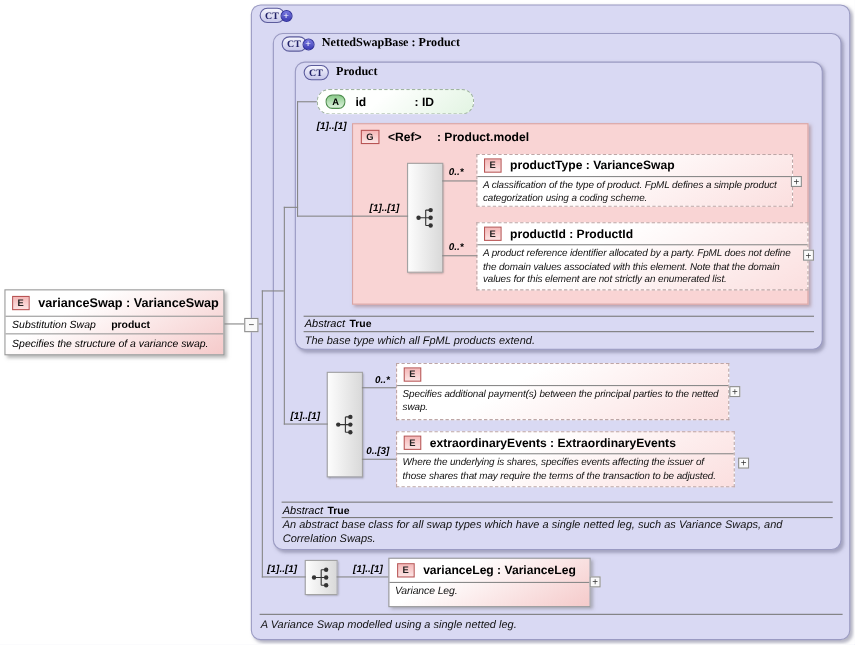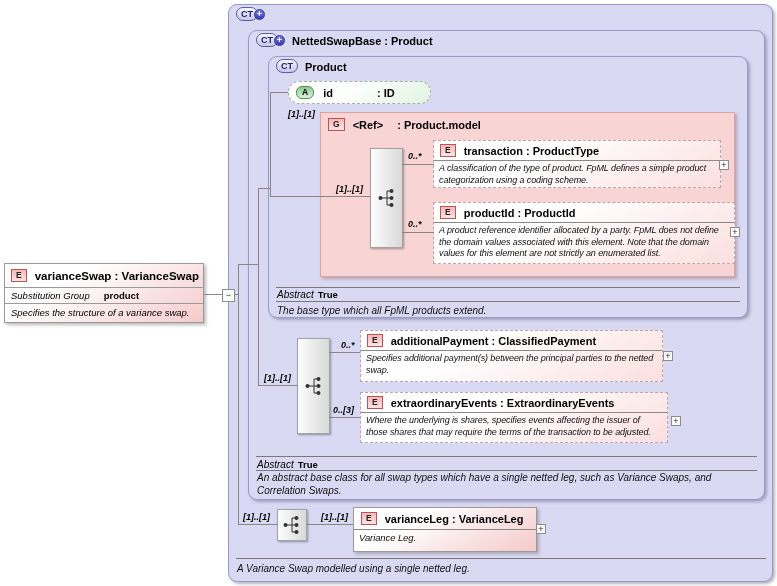--- a/index.html
+++ b/index.html
@@ -3,22 +3,22 @@
 <meta charset="utf-8">
 <style>
   * { margin:0; padding:0; box-sizing:border-box; }
   html,body { background:#ffffff; }
   body { font-family:"Liberation Sans", sans-serif; color:#000; }
   .stage { position:relative; width:777px; height:586px; background:#fff; overflow:hidden; }
 
   
   .ct-box { position:absolute; background:#d9d9f3; border:1px solid #9a9ac2; border-radius:9px;
             box-shadow:2px 2px 3px rgba(110,110,140,.5); }
-  .ct-header { position:absolute; display:flex; align-items:flex-end; gap:7px; font-weight:bold;
-               font-size:11px; white-space:nowrap; }
+  .ct-header { position:absolute; display:flex; align-items:flex-start; gap:7px; font-weight:bold;
+               font-size:11px; white-space:nowrap;font-family:Liberation Serif, serif; }
   .ct-iconwrap { display:flex; align-items:center; }
   .ct-pill { border:1px solid #5c5c9c; border-radius:7px; background:linear-gradient(#f5f5fd,#c7c7ea);
              color:#222268; font-size:9px; font-weight:bold; padding:1px 4px; line-height:10px; }
   .plus-circle { width:11px; height:11px; border-radius:50%; background:linear-gradient(#7878e0,#3c3cb4);
                  border:1px solid #32329a; color:#fff; font-size:9px; line-height:9px; text-align:center;
                  margin-left:-4px; font-weight:bold; }
 
   
   .elem-solid { position:absolute; border:1px solid #9a9a9a;
                 background:linear-gradient(150deg,#ffffff 30%,#f5caca);
@@ -120,21 +120,21 @@
       <circle cx="3.5" cy="11" r="2" fill="#333"></circle>
         <circle cx="14.5" cy="4" r="2" fill="#333"></circle>
       <circle cx="14.5" cy="11" r="2" fill="#333"></circle>
         <circle cx="14.5" cy="18" r="2" fill="#333"></circle>
     </svg>
   </div>
 
   <div class="elem-dashed" style="left:433px; top:140px; width:288px; height:48px;">
     <div class="elem-head" style="padding:3px 6px;">
       <span class="badge">E</span>
-      <span>transaction : ProductType</span>
+      <span>productType : VarianceSwap</span>
     </div>
     <div class="elem-note">A classification of the type of product. FpML defines a simple product categorization using a coding scheme.</div>
   </div>
 
   <div class="elem-dashed" style="left:433px; top:202px; width:302px; height:62px;">
     <div class="elem-head" style="padding:3px 6px;">
       <span class="badge">E</span>
       <span>productId : ProductId</span>
     </div>
     <div class="elem-note">A product reference identifier allocated by a party. FpML does not define the domain values associated with this element. Note that the domain values for this element are not strictly an enumerated list.</div>
@@ -158,21 +158,20 @@
       <circle cx="3.5" cy="11" r="2" fill="#333"></circle>
         <circle cx="14.5" cy="4" r="2" fill="#333"></circle>
       <circle cx="14.5" cy="11" r="2" fill="#333"></circle>
         <circle cx="14.5" cy="18" r="2" fill="#333"></circle>
     </svg>
   </div>
 
   <div class="elem-dashed" style="left:360px; top:330px; width:303px; height:52px;">
     <div class="elem-head" style="padding:3px 6px;">
       <span class="badge">E</span>
-      <span>additionalPayment : ClassifiedPayment</span>
     </div>
     <div class="elem-note">Specifies additional payment(s) between the principal parties to the netted swap.</div>
   </div>
 
   <div class="elem-dashed" style="left:360px; top:392px; width:308px; height:51px;">
     <div class="elem-head" style="padding:3px 6px;">
       <span class="badge">E</span>
       <span>extraordinaryEvents : ExtraordinaryEvents</span>
     </div>
     <div class="elem-note">Where the underlying is shares, specifies events affecting the issuer of those shares that may require the terms of the transaction to be adjusted.</div>
@@ -210,21 +209,21 @@
 
   <div class="sep" style="left:236px; top:558px; width:530px;"></div>
   <div class="note-text" style="left:237px; top:562px; width:520px;">A Variance Swap modelled using a single netted leg.</div>
 
   <div class="elem-solid" style="left:4px; top:263px; width:200px; height:60px;">
     <div class="swap-head">
       <span class="badge">E</span>
       <span>varianceSwap : VarianceSwap</span>
     </div>
     <div class="swap-row2">
-      <span class="meta-label" style="font-size:9.5px;">Substitution Group</span>
+      <span class="meta-label" style="font-size:9.5px;">Substitution Swap</span>
       <span class="meta-value">product</span>
     </div>
     <div class="swap-row3">Specifies the structure of a variance swap.</div>
   </div>
 
   <div class="hline" style="left:204px; top:294px; width:18px;"></div>
   <div class="hline" style="left:235px; top:294px; width:4px;"></div>
   <div class="vline" style="left:238px; top:264px; height:261px;"></div>
   <div class="hline" style="left:238px; top:264px; width:20px;"></div>
   <div class="vline" style="left:258px; top:188px; height:198px;"></div>

